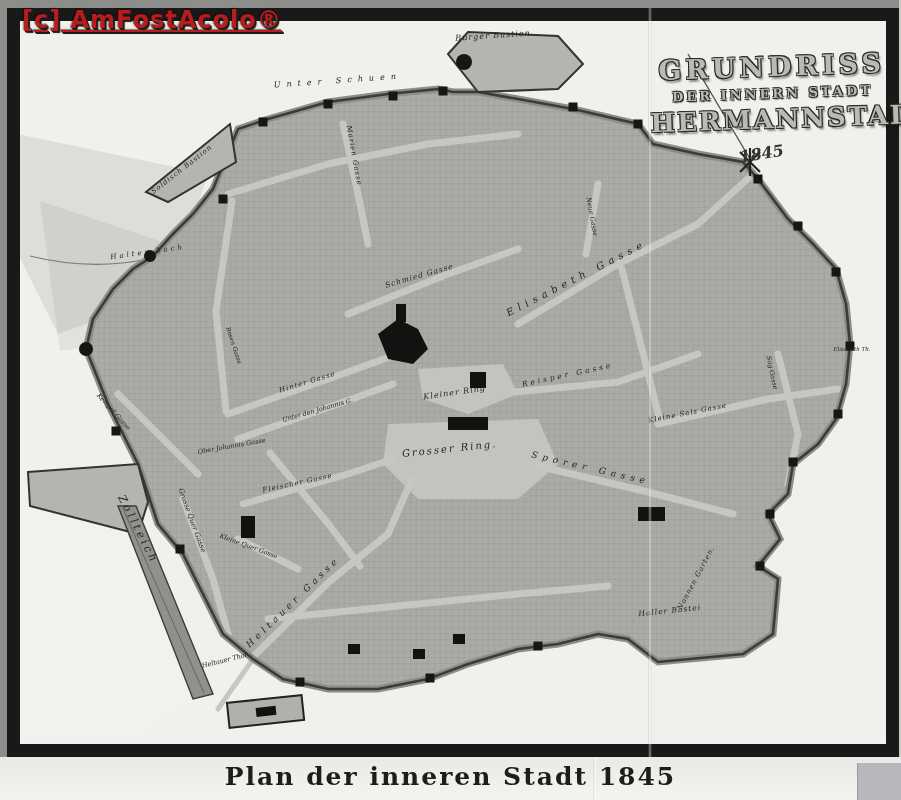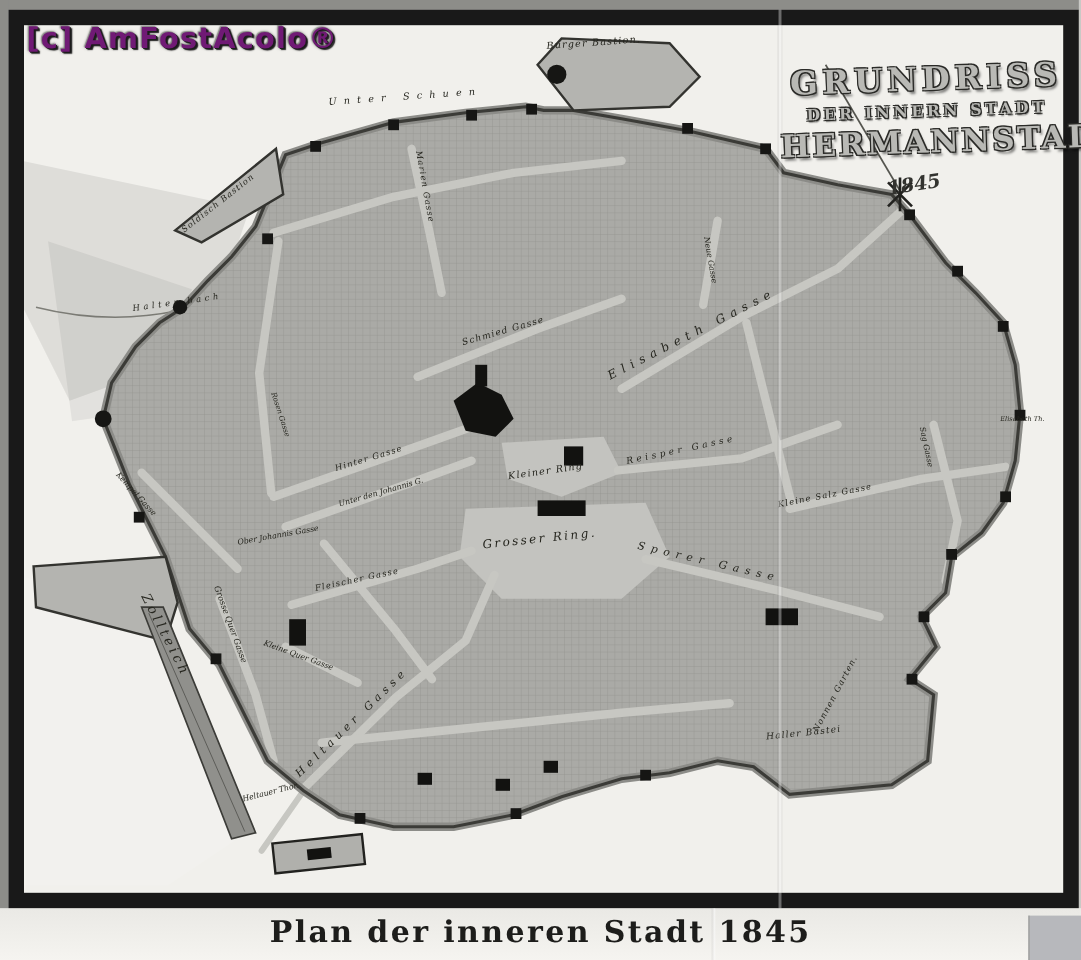--- a/index.html
+++ b/index.html
@@ -32,24 +32,24 @@
     background:linear-gradient(90deg,rgba(0,0,0,.10),rgba(255,255,255,.45),rgba(0,0,0,.07));
     pointer-events:none;
   }
   .caption-crease{
     position:absolute;left:593px;top:757px;height:43px;width:3px;
     background:linear-gradient(90deg,rgba(0,0,0,.07),rgba(255,255,255,.7));
   }
 
   
   .watermark{
-    position:absolute;left:22px;top:18px;z-index:6;
-    font:700 24px "DejaVu Sans",sans-serif;color:#701a75;
+    position:absolute;left:22px;top:6px;z-index:6;
+    font:700 24px "DejaVu Sans",sans-serif;color:#b91c1c;
     text-shadow:1px 1px 0 #1c1c1c,2px 2px 1px #1c1c1c,-1px -1px 1px rgba(0,0,0,.35),0 0 3px rgba(0,0,0,.4);
-    letter-spacing:1px;white-space:nowrap;
+    letter-spacing:1px;white-space:nowrap;text-decoration:underline;
   }
 
   
   .map-title{
     position:absolute;left:630px;top:30px;width:246px;z-index:5;
     text-align:center;transform:rotate(-2deg);
     font-family:"DejaVu Serif",serif;color:#b9b9b5;
   }
   .map-title .t1{
     font-size:27px;font-weight:800;letter-spacing:4px;

